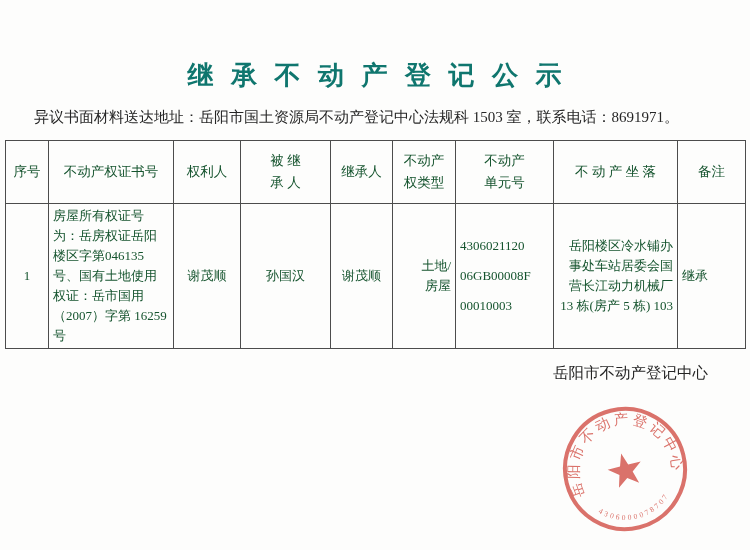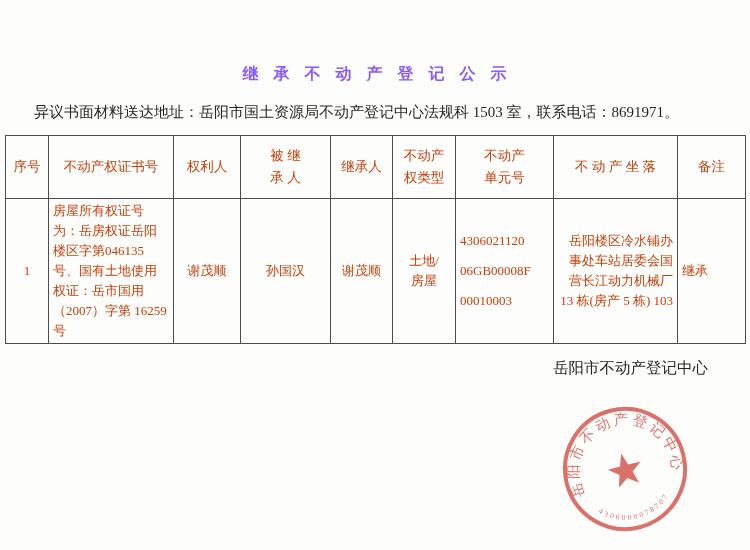--- a/index.html
+++ b/index.html
@@ -6,28 +6,28 @@
   .page{
     position:relative;
     width:750px;height:550px;
     margin:0 auto;
     background:#fdfdfc;
     color:#262626;
     font-family:"Liberation Serif","DejaVu Serif",serif;
     overflow:hidden;
   }
   .title{
-    margin:12px;
+    margin:6px;
     padding-top:52px;
     text-align:center;
-    font-size:16px;
+    font-size:26px;
     font-weight:bold;
     letter-spacing:1px;
     word-spacing:9px;
-    color:#8b5cf6;
+    color:#0f766e;
   }
   .doc-number{
     margin-top:12px;
     text-align:right;
     padding-right:58px;
     font-size:15px;
     letter-spacing:.5px;
   }
   .doc-number .num{margin-left:10px;}
   .body-text{
@@ -36,42 +36,42 @@
     line-height:31px;
     text-align:justify;
   }
   .body-text p{margin:0;text-indent:9px;}
   table.reg{
     border-collapse:collapse;
     table-layout:fixed;
     width:740px;
     margin:7px 8px 0 5px;
     font-size:13px;
-    color:#c2410c;
+    color:#14532d;
     padding-left:12px;
   }
   table.reg th,table.reg td{
     border:1px solid #4c4c4c;
     font-weight:normal;
     padding:2px 4px;
     overflow:hidden;
   }
   table.reg thead th{
     height:58px;
     font-size:13.5px;
     text-align:center;
     vertical-align:middle;
     white-space:pre-line;
     line-height:22px;
   }
   table.reg tbody td{height:102px;vertical-align:middle;}
   td.c-seq{vertical-align:top;text-align:center;padding-top:18px;}
   td.c-cert{line-height:20px;text-align:left;padding:0 5px;}
   td.c-name{text-align:center;}
-  td.c-type{white-space:pre-line;line-height:20px;text-align:center;padding-left:8px;}
+  td.c-type{white-space:pre-line;line-height:20px;text-align:right;padding-left:8px;}
   td.c-unit{white-space:pre-line;line-height:30px;text-align:left;padding-left:8px;}
   td.c-loc{line-height:20px;text-align:right;padding:0 5px;}
   td.c-remark{text-align:left;padding-left:8px;}
   .footer{
     margin-top:8px;
     font-size:15.5px;
     line-height:32px;
     color:#242424;
   }
   .footer .org{text-align:right;padding-right:42px;}

